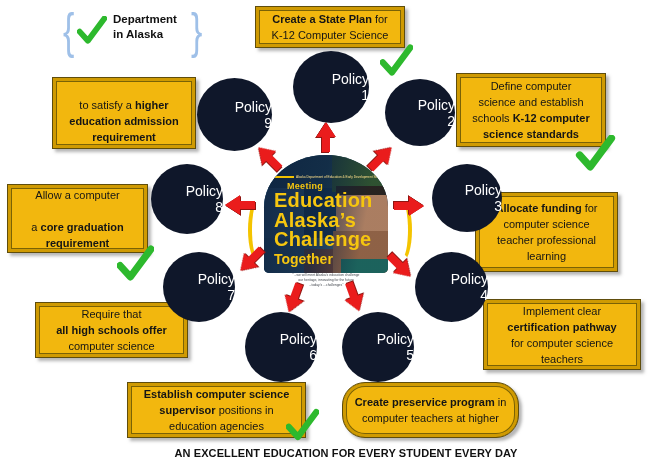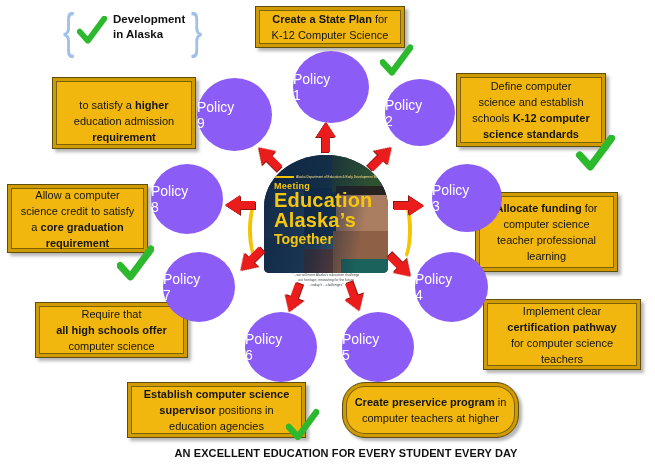--- a/index.html
+++ b/index.html
@@ -7,22 +7,22 @@
          font-family:"Liberation Sans",sans-serif;}
 
   
   .pbox{position:absolute;background:#f2b70e;border:1px solid #5f4d0c;box-sizing:border-box;
         box-shadow:inset 0 0 0 3px #cf9a02,inset 0 0 0 4px #7a6206,3px 3px 3px rgba(110,110,110,.5);
         display:flex;align-items:center;justify-content:center;text-align:center;
         font-size:11px;line-height:16px;color:#151515;z-index:5;padding:18px 3px;}
   .pbox .line{white-space:nowrap;}
 
   
-  .circle{position:absolute;background:#8b5cf6;border-radius:50%;display:flex;flex-direction:column;
-          align-items:flex-start;justify-content:center;color:#ffffff;font-size:14px;line-height:16px;
+  .circle{position:absolute;background:#0f172a;border-radius:50%;display:flex;flex-direction:column;
+          align-items:flex-end;justify-content:center;color:#ffffff;font-size:14px;line-height:16px;
           z-index:6;}
 
   
   .arrow{position:absolute;width:30px;height:22px;z-index:4;
          filter:drop-shadow(0.8px 0.8px 0 #8f1511) drop-shadow(-0.8px -0.8px 0 #8f1511);}
   .arrow .shape{width:100%;height:100%;background:#ea1c1c;
          clip-path:polygon(0 32%,50% 32%,50% 6%,100% 50%,50% 94%,50% 68%,0 68%);}
 
   
   .check{position:absolute;z-index:8;}
@@ -37,21 +37,21 @@
 
   .cover{position:absolute;left:264px;top:155px;width:124px;height:118px;z-index:3;
          border-radius:52% 52% 5px 5px / 46% 46% 5px 5px;overflow:hidden;background:#16395c;}
   .cover .ph{position:absolute;}
   .cover .ovl{position:absolute;inset:0;
         background:linear-gradient(100deg,rgba(13,35,64,.93) 0%,rgba(13,35,64,.72) 45%,rgba(13,35,64,.12) 78%);}
   .masthead{position:absolute;left:10px;top:20px;display:flex;align-items:center;gap:2px;z-index:2;}
   .masthead .dash{width:20px;height:2.5px;background:#f2c200;}
   .masthead .mtxt{font-size:3.2px;color:#ffe08a;white-space:nowrap;}
   .cover-text{position:absolute;left:10px;top:26px;color:#f6c60f;z-index:2;}
-  .kicker{font-size:9px;font-weight:700;letter-spacing:.3px;}
+  .kicker{font-size:9px;font-weight:700;letter-spacing:.3px;margin-left:13px;}
   .big{font-size:20px;font-weight:700;line-height:19.5px;letter-spacing:.2px;}
   .sub{font-size:14px;font-weight:700;margin-top:1px;}
   .quote{position:absolute;left:250px;top:273px;width:152px;text-align:center;
          font-size:3.4px;line-height:4.8px;color:#44484f;z-index:3;}
 
   
   .brace{position:absolute;color:#9fc0e8;font-size:34px;font-weight:400;z-index:9;
          transform:scaleY(1.45);transform-origin:top;line-height:34px;}
   .legend-text{position:absolute;left:113px;top:12px;font-size:11.5px;font-weight:700;
          line-height:14.5px;color:#111;z-index:9;}
@@ -66,21 +66,21 @@
 <div id="stage">
 
   <span class="brace" style="left:63px;top:6px;">{</span>
   <span class="brace" style="left:191px;top:6px;">}</span>
   <div class="check" style="left:77px;top:16px;width:30px;height:28px;">
     <svg viewBox="0 0 36 34">
         <path d="M3 19 L13 30 L33 3" fill="none" stroke="#2db92d" stroke-width="7" stroke-linecap="round" stroke-linejoin="round"></path>
       </svg>
   </div>
   <div class="legend-text">
-    <div>Development</div>
+    <div>Department</div>
     <div>in Alaska</div>
   </div>
 
   <div class="hub"></div>
   <div class="cres left"></div>
   <div class="cres right"></div>
 
   <div class="cover">
     <div class="ph" style="left:0;top:0;width:55%;height:28%;background:#22495a;"></div>
     <div class="ph" style="left:55%;top:0;width:45%;height:31%;background:#33582f;"></div>
@@ -93,20 +93,21 @@
     <div class="ph" style="left:62%;top:88%;width:38%;height:12%;background:#1e6b60;"></div>
     <div class="ovl"></div>
     <div class="masthead">
       <span class="dash"></span>
       <span class="mtxt">Alaska Department of Education &amp; Early Development Strategic Plan</span>
     </div>
     <div class="cover-text">
       <div class="kicker">Meeting</div>
       <div class="big">Education</div>
       <div class="big">Alaska’s</div>
+      <div class="big">Challenge</div>
       <div class="sub">Together</div>
     </div>
   </div>
   <div class="quote">
     <div>“...we will meet Alaska’s education challenge</div>
     <div>our heritage, innovating for the future</div>
     <div>...today’s ...challenges”</div>
   </div>
 
   <div class="arrow" style="left:311px;top:126px;transform:rotate(-90deg);">
@@ -189,24 +190,24 @@
   <div class="pbox" style="left:342px;top:382px;width:177px;height:56px;border-radius:23px;">
       <div><span class="line"><span style="font-weight: 700;">Create preservice program</span><span> in</span></span><br><span class="line"><span>computer teachers at higher</span></span><br></div>
     </div>
   <div class="pbox" style="left:127px;top:382px;width:179px;height:56px;">
       <div><span class="line"><span style="font-weight: 700;">Establish computer science</span></span><br><span class="line"><span style="font-weight: 700;">supervisor</span><span> positions in</span></span><br><span class="line"><span>education agencies</span></span></div>
     </div>
   <div class="pbox" style="left:35px;top:302px;width:153px;height:56px;">
       <div><span class="line"><span>Require that</span></span><br><span class="line"><span style="font-weight: 700;">all high schools offer</span></span><br><span class="line"><span>computer science</span></span></div>
     </div>
   <div class="pbox" style="left:7px;top:184px;width:141px;height:69px;">
-      <div><span class="line"><span>Allow a computer</span></span><br><span class="line"><span>science credit to satisfy</span></span><br><span class="line"><span>a </span><span style="font-weight: 700;">core graduation</span></span><br><span class="line"><span style="font-weight: 700;">requirement</span></span></div>
+      <div><span class="line"><span>Allow a computer</span></span><br><br><span class="line"><span>a </span><span style="font-weight: 700;">core graduation</span></span><br><span class="line"><span style="font-weight: 700;">requirement</span></span></div>
     </div>
   <div class="pbox" style="left:52px;top:77px;width:144px;height:72px;">
-      <div><br><span class="line"><span>to satisfy a </span><span style="font-weight: 700;">higher</span></span><br><span class="line"><span style="font-weight: 400;">education admission</span></span><br><span class="line"><span style="font-weight: 700;">requirement</span></span></div>
+      <div><br><span class="line"><span>to satisfy a </span><span style="font-weight: 700;">higher</span></span><br><span class="line"><span style="font-weight: 700;">education admission</span></span><br><span class="line"><span style="font-weight: 700;">requirement</span></span></div>
     </div>
 
   <div class="check" style="left:380px;top:43px;width:33px;height:35px;">
     <svg viewBox="0 0 36 34">
         <path d="M3 19 L13 30 L33 3" fill="none" stroke="#2db92d" stroke-width="7" stroke-linecap="round" stroke-linejoin="round"></path>
       </svg>
   </div>
   <div class="check" style="left:573px;top:135px;width:45px;height:36px;">
     <svg viewBox="0 0 36 34">
         <path d="M3 19 L13 30 L33 3" fill="none" stroke="#2db92d" stroke-width="7" stroke-linecap="round" stroke-linejoin="round"></path>

